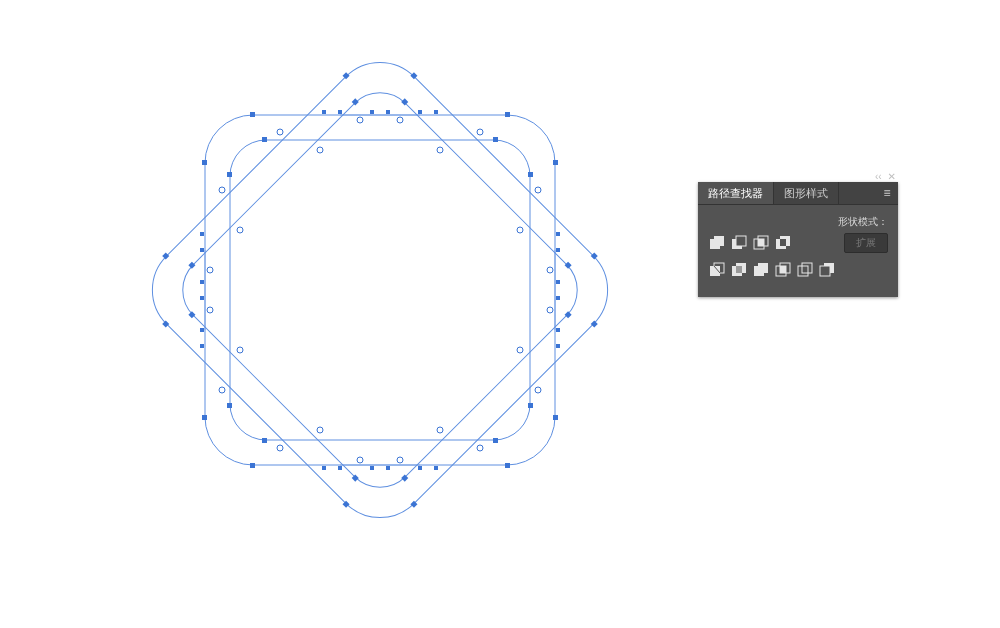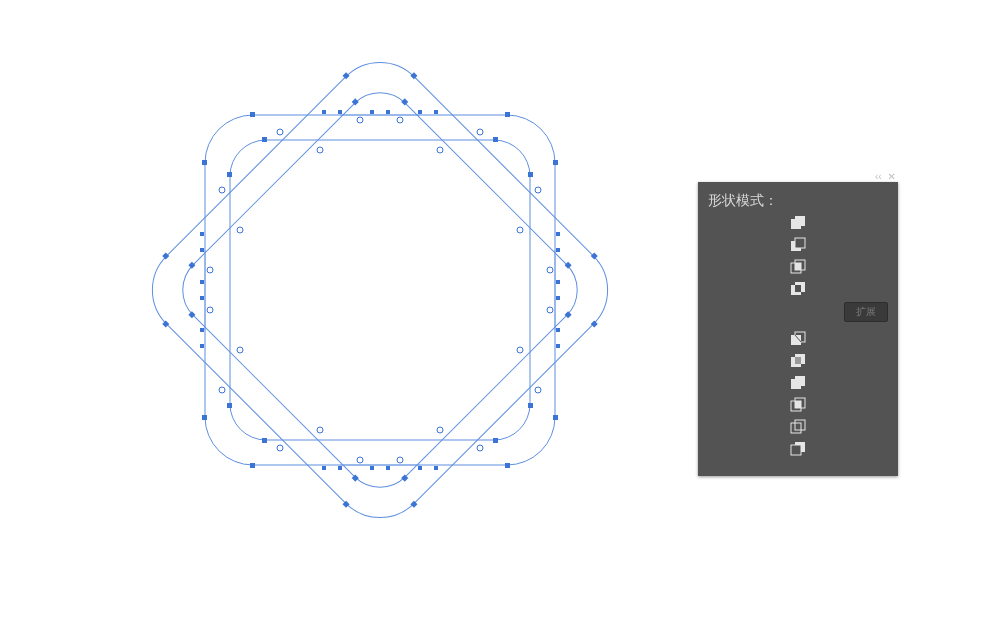--- a/index.html
+++ b/index.html
@@ -71,30 +71,30 @@
     justify-content: center;
     color: #cfcfcf;
     cursor: pointer;
     font-size: 12px;
   }
 
   .panel-body {
     padding: 6px 10px 10px 10px;
   }
   .panel-section-label {
-    font-size: 14px;
+    font-size: 10px;
     color: #d8d8d8;
     margin: 4px 0 4px 0;
+    text-align: right;
   }
   .icon-row {
     display: flex;
     align-items: center;
     gap: 4px;
     margin: 4px 0 8px 0;
-    flex-direction: column;
   }
   .icon-row .pf-icon {
     width: 18px;
     height: 18px;
     display: flex;
     align-items: center;
     justify-content: center;
     cursor: pointer;
   }
   .expand-btn {
@@ -261,20 +261,26 @@
     </g>
   </svg>
 </div>
 
 <div class="panel" style="left:698px; top:182px;">
   <div class="panel-flyout">
     <span>‹‹</span>
     <span>✕</span>
   </div>
 
+  <div class="panel-tabs">
+    <div class="panel-tab active">路径查找器</div>
+    <div class="panel-tab">图形样式</div>
+    <div class="spacer"></div>
+    <div class="panel-menu">≡</div>
+  </div>
 
   <div class="panel-body">
     <div class="panel-section-label">形状模式：</div>
     <div class="icon-row">
       <div class="pf-icon">
         <svg width="16" height="16">
             <rect x="1" y="4" width="10" height="10" fill="#e6e6e6"></rect>
             <rect x="5" y="1" width="10" height="10" fill="#e6e6e6"></rect>
           </svg>
       </div>

